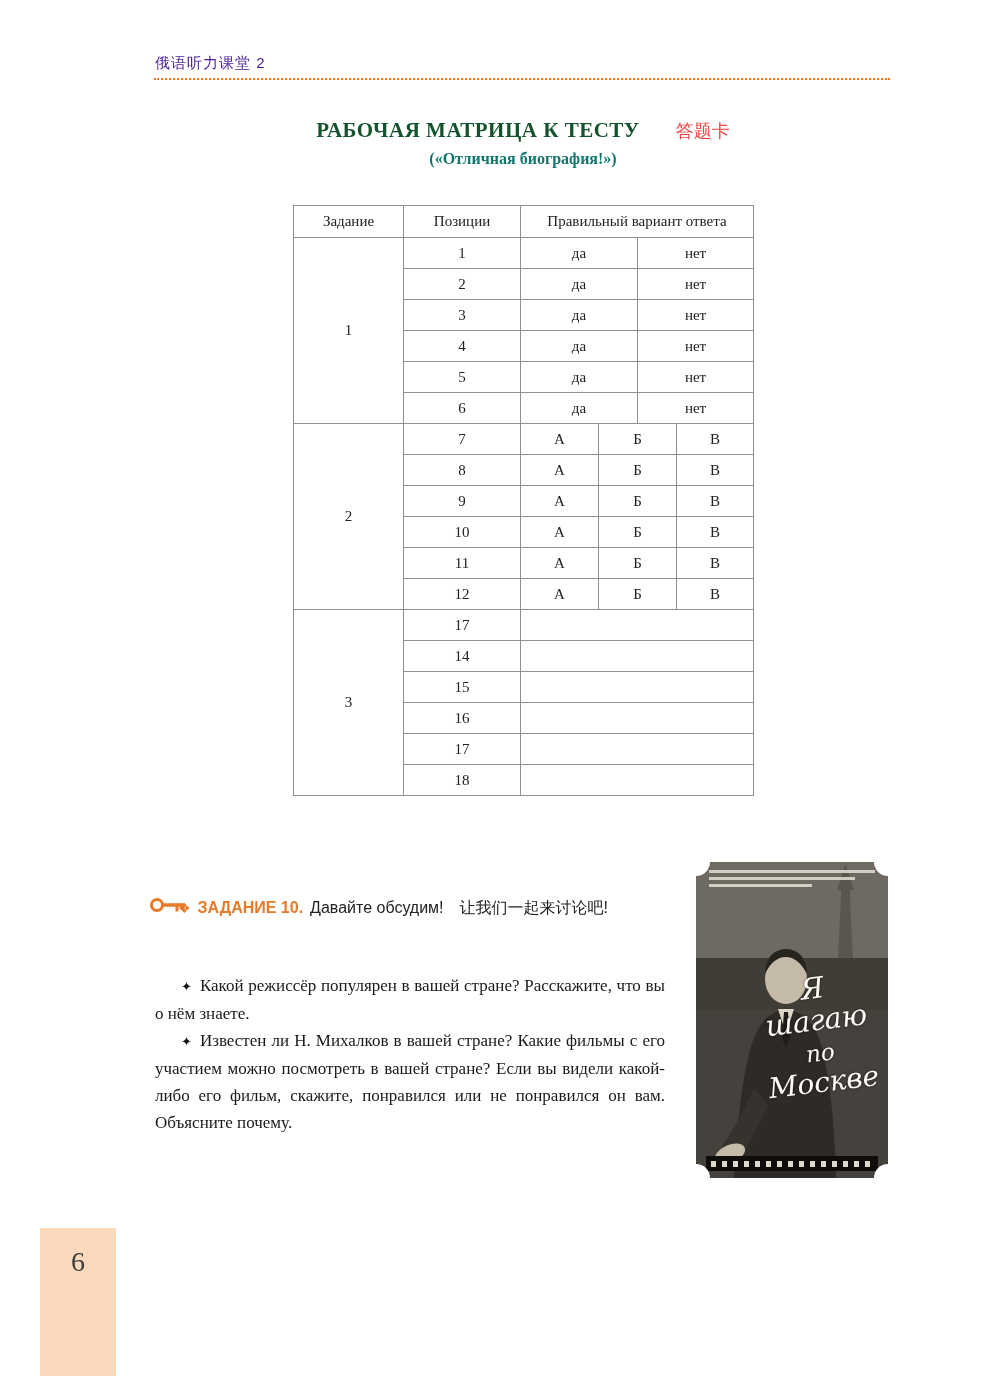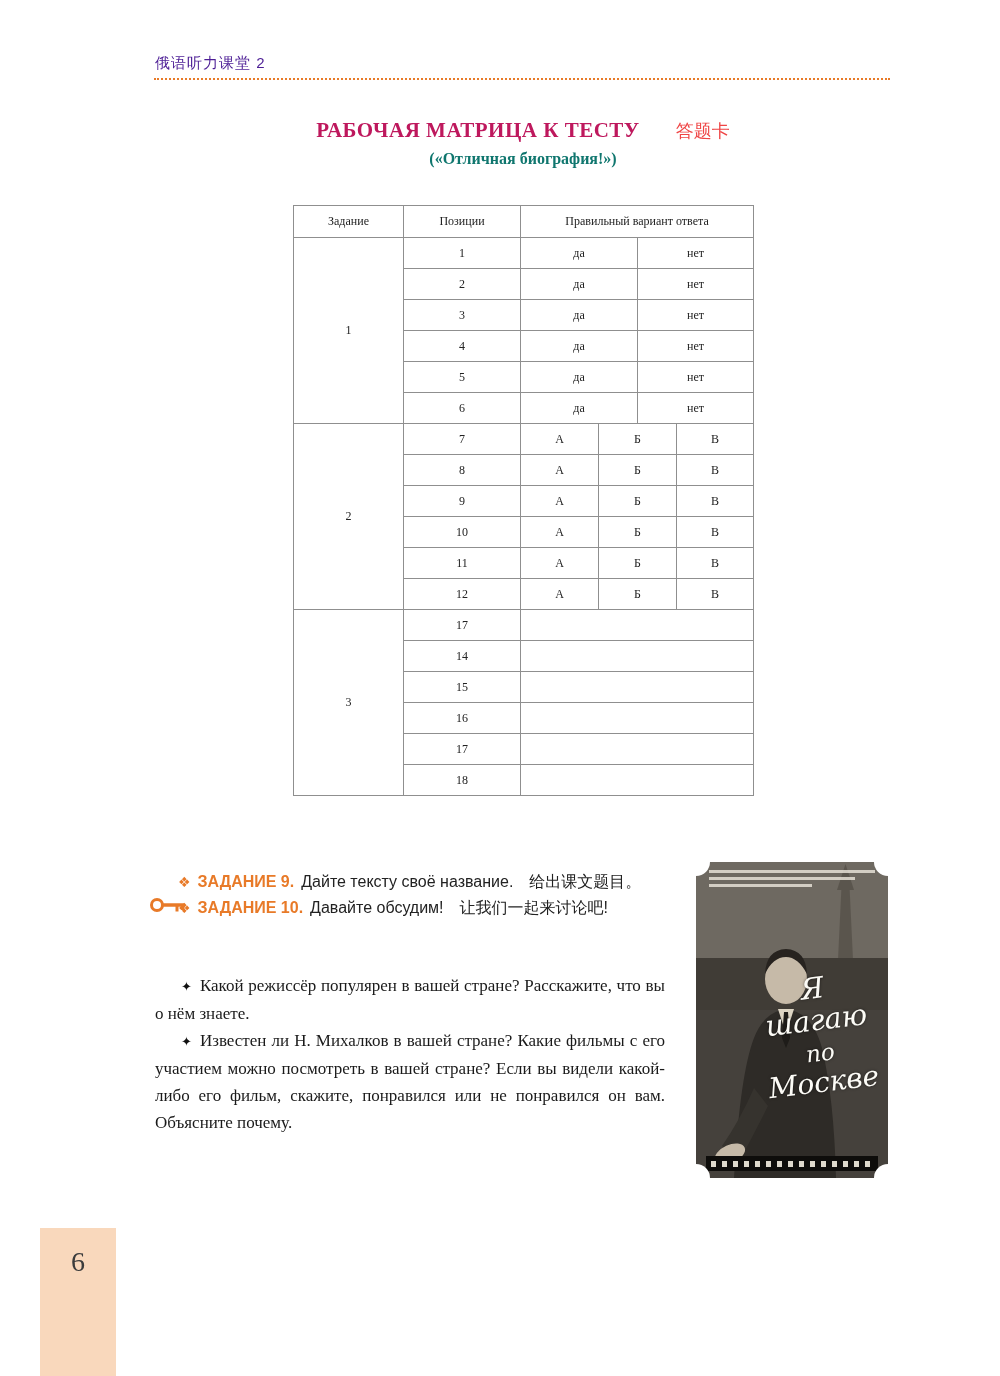--- a/index.html
+++ b/index.html
@@ -16,29 +16,29 @@
     font-family:"Liberation Sans","DejaVu Sans",sans-serif;
     font-size:15px; color:#4c1d95; letter-spacing:1px;
   }
   .header-rule {
     position:absolute; left:154px; top:68px; width:736px; height:10px;
     border-bottom:2px dotted #e87a28;
   }
 
   
   .title-block { position:absolute; left:110px; top:118px; width:826px; text-align:center; }
-  .title-ru { font-size:21px; font-weight:bold; color:#be185d; letter-spacing:0.5px; }
+  .title-ru { font-size:21px; font-weight:bold; color:#14532d; letter-spacing:0.5px; }
   .title-zh { font-size:18px; color:#ef4444; margin-left:32px; font-weight:normal; }
   .title-line2 { margin-top:7px; font-size:16px; font-weight:bold; color:#0f766e; }
 
   
   .matrix {
     position:absolute; left:293px; top:205px; width:460px;
     border-collapse:collapse; table-layout:fixed;
-    font-size:12px; color:#222222;
+    font-size:15px; color:#222222;
   }
   .matrix th, .matrix td {
     border:1px solid #8f8f8f; text-align:center; vertical-align:middle;
     padding:0; height:30px; font-weight:normal; overflow:hidden;
   }
   .matrix thead th { height:31px; }
 
   
   .task-line {
     position:absolute; left:178px;
@@ -233,23 +233,20 @@
 
   <div class="key-icon">
     <svg width="38" height="22" viewBox="0 0 38 22">
       <circle cx="8" cy="11" r="5.5" fill="none" stroke="#e87a28" stroke-width="3"></circle>
       <line x1="13.5" y1="11" x2="35" y2="11" stroke="#e87a28" stroke-width="3.5"></line>
       <line x1="28" y1="11" x2="28" y2="17.5" stroke="#e87a28" stroke-width="3"></line>
       <line x1="34" y1="11" x2="34" y2="16" stroke="#e87a28" stroke-width="3"></line>
     </svg>
   </div>
 
-  <div class="task-line task9">
-    <span class="marker">❖</span><span class="task-label">ЗАДАНИЕ 9.</span><span class="task-text">Дайте тексту своё название.</span><span class="task-zh">给出课文题目。</span>
-  </div>
 
   <div class="task-line task10">
     <span class="marker">❖</span><span class="task-label">ЗАДАНИЕ 10.</span><span class="task-text">Давайте обсудим!</span><span class="task-zh">让我们一起来讨论吧!</span>
   </div>
 
   <div class="discussion">
     <p><span class="bullet">✦</span><span>Какой режиссёр популярен в вашей стране? Расскажите, что вы о нём знаете.</span></p>
     <p><span class="bullet">✦</span><span>Известен ли Н. Михалков в вашей стране? Какие фильмы с его участием можно посмотреть в вашей стране? Если вы видели какой-либо его фильм, скажите, понравился или не понравился он вам. Объясните почему.</span></p>
   </div>
 

